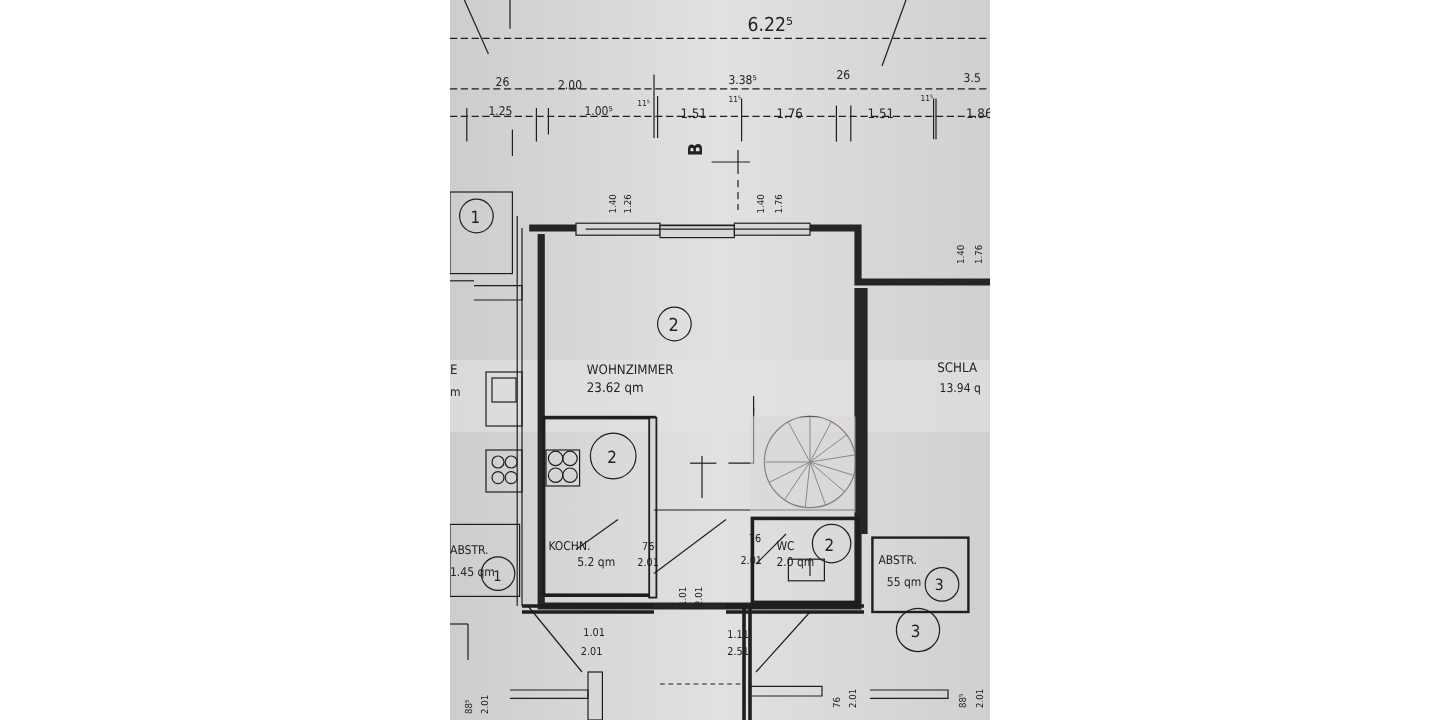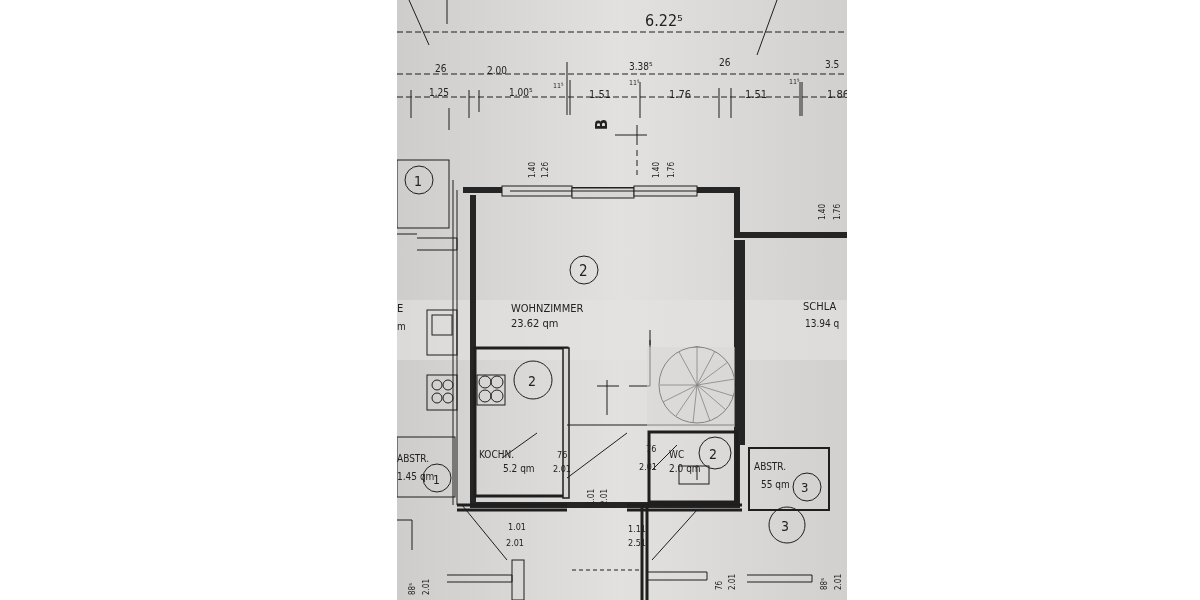--- a/index.html
+++ b/index.html
@@ -1,17 +1,17 @@
 <!DOCTYPE html>
 <html><head>
 <meta charset="utf-8">
 <style>
   html,body{margin:0;padding:0;background:#ffffff;}
   body{width:1200px;height:600px;position:relative;overflow:hidden;font-family:"DejaVu Sans Mono",monospace;}
-  .sheet{position:absolute;left:397px;top:0;width:450px;height:600px;background:#d9d7d6;overflow:hidden;}
+  .sheet{position:absolute;left:375px;top:0;width:450px;height:600px;background:#d9d7d6;overflow:hidden;}
   .sheet svg{position:absolute;left:0;top:0;}
   .t{fill:#222;font-family:"DejaVu Sans Condensed","DejaVu Sans",sans-serif;}
 </style>
 </head>
 <body>
 
 <div class="sheet">
 <svg width="450" height="600" viewBox="0 0 450 600">
 
   <defs>

